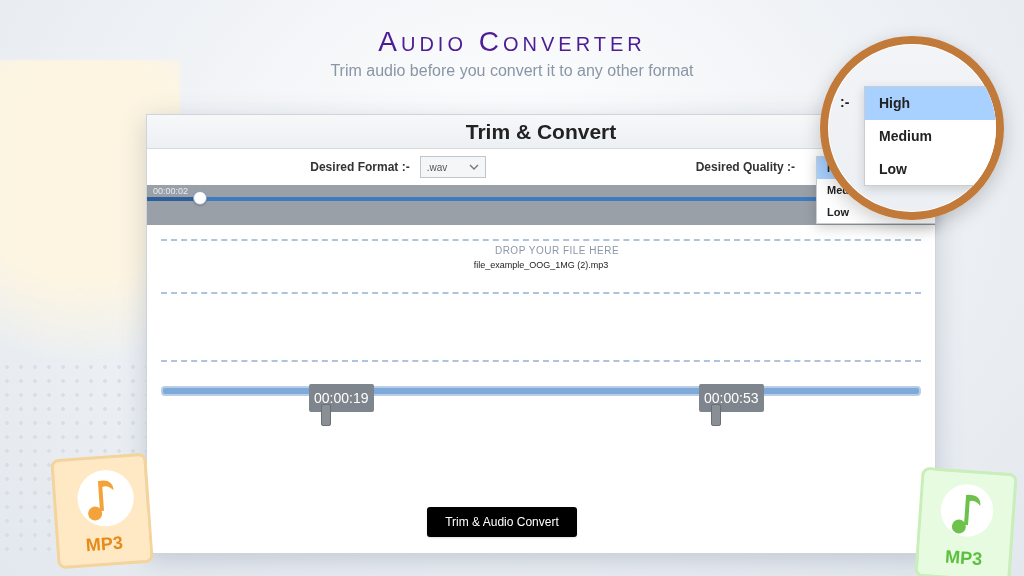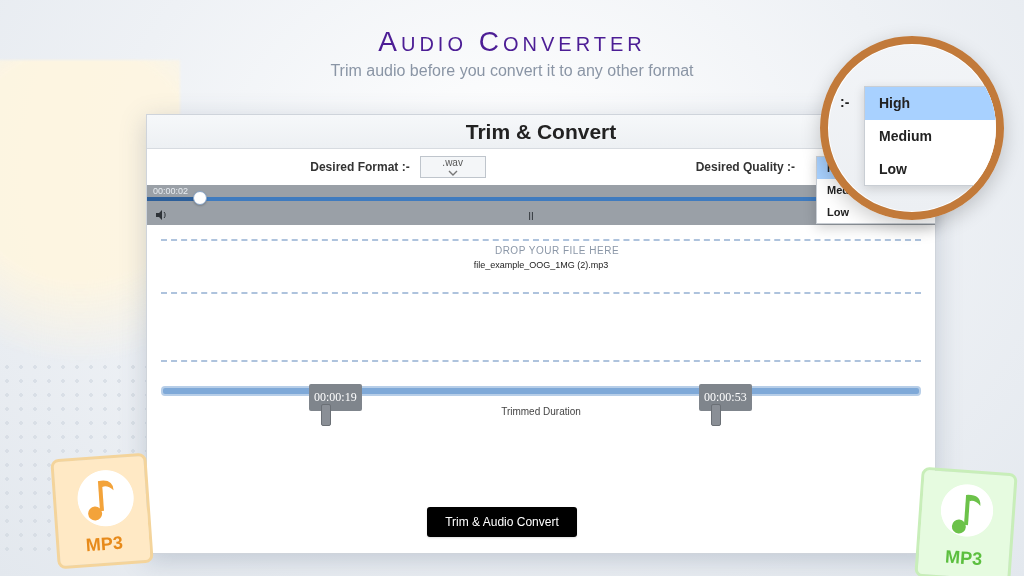--- a/index.html
+++ b/index.html
@@ -46,21 +46,21 @@
     color: #222;
   }
   .options {
     height: 36px; display: flex; align-items: center; gap: 10px;
     padding: 0 20px; font-size: 12px; color: #333;
   }
   .options .spacer { flex: 1; }
   .select {
     width: 66px; height: 22px; border: 1px solid #bfc5cc; background: #f4f6f8;
     display: inline-flex; align-items: center; justify-content: space-between;
-    padding: 0 6px; font-size: 10px; color: #555; flex-direction: column;
+    padding: 0 6px; font-size: 10px; color: #555;
   }
   .select .chev svg { display:block; }
   .gray-bar {
     height: 40px; background: #9aa0a7; position: relative;
     display: flex; align-items: center; font-size: 9px; color: #e9edf2;
   }
   .gray-bar .time-left { position:absolute; left:6px; top:1px; }
   .gray-bar .slider-track {
     position:absolute; left:0; right:0; top:12px; height:4px; background:#3f7bbf;
   }
@@ -82,21 +82,21 @@
   .gap { height: 58px; }
   .trim-area { position:relative; margin: 0 14px; }
   .trim-track {
     height: 10px; background:#7fa9d8; border:2px solid #b7cee8; border-radius:4px;
     margin-top: 24px;
   }
   .trim-handle {
     position:absolute; top:18px; width:10px; height:22px; background:#8a8f96; border:1px solid #6b7076; border-radius:2px;
   }
   .trim-flag {
-    position:absolute; top:-2px; padding:6px 5px; font-size:12px; color:#fff; background:#7f858c; border-radius:2px;font-family:Liberation Serif, serif;
+    position:absolute; top:-2px; padding:6px 5px; font-size:14px; color:#fff; background:#7f858c; border-radius:2px;
   }
   .trim-center { text-align:center; font-size:10px; color:#444; margin-top:10px; }
   .trim-center .val { font-size:11px; }
   .buttons { position:absolute; left:0; right:0; bottom:16px; display:flex; justify-content:center; gap:18px;}
   .btn {
     background:#000000; color:#fff; font-size:12px; padding:8px 18px; border-radius:3px;
     box-shadow: inset 0 -2px 0 rgba(0,0,0,0.08), 0 1px 2px rgba(0,0,0,0.12);
     cursor:pointer;
   }
   
@@ -161,63 +161,39 @@
     <div style="width:190px;"></div>
     <span style="font-weight:600;">Desired Quality :-</span>
     <div style="width:110px;"></div>
   </div>
 
   <div class="gray-bar">
     <span class="time-left">00:00:02</span>
     <div class="slider-track"></div>
     <div class="slider-fill"></div>
     <div class="slider-thumb"></div>
-    <div class="row2">
-      <span class="icon">
-        <svg width="14" height="12" viewBox="0 0 14 12">
-            <path d="M1 4h3l3-3v10l-3-3H1z" fill="#2e3338"></path>
-            <path d="M9 3c1.5 1 1.5 5 0 6" stroke="#2e3338" fill="none"></path>
-          </svg>
-      </span>
-      <span class="mid">II</span>
-      <span class="right">
-        <span>
-          <svg width="14" height="12" viewBox="0 0 14 12">
-              <rect x="0.5" y="0.5" width="5" height="11" fill="none" stroke="#2e3338"></rect>
-              <rect x="7.5" y="0.5" width="6" height="11" fill="none" stroke="#2e3338"></rect>
-            </svg>
-        </span>
-        <span>
-          <svg width="14" height="12" viewBox="0 0 14 12">
-              <rect x="1" y="3" width="9" height="8" fill="none" stroke="#2e3338"></rect>
-              <path d="M8 3 L11 0 L11 6" fill="none" stroke="#2e3338"></path>
-            </svg>
-        </span>
-      </span>
-    </div>
   </div>
 
   <div class="drop-zone">
     <div class="dash-line"></div>
     <div class="drop-text">DROP YOUR FILE HERE</div>
     <div class="file-text">file_example_OOG_1MG (2).mp3</div>
     <div class="dash-line"></div>
   </div>
 
   <div class="gap"></div>
   <div class="dash-line"></div>
 
   <div class="trim-area">
     <span class="trim-flag" style="left:148px;">00:00:19</span>
     <span class="trim-flag" style="left:538px;">00:00:53</span>
     <div class="trim-track"></div>
     <div class="trim-handle" style="left:160px;"></div>
     <div class="trim-handle" style="left:550px;"></div>
     <div class="trim-center">
-      <div>Trimmed Duration</div>
     </div>
   </div>
 
   <div class="buttons">
     <div class="btn">Trim &amp; Audio Convert</div>
     <div style="width:60px;"></div>
   </div>
 </div>
 
 <div class="quality-dd">

